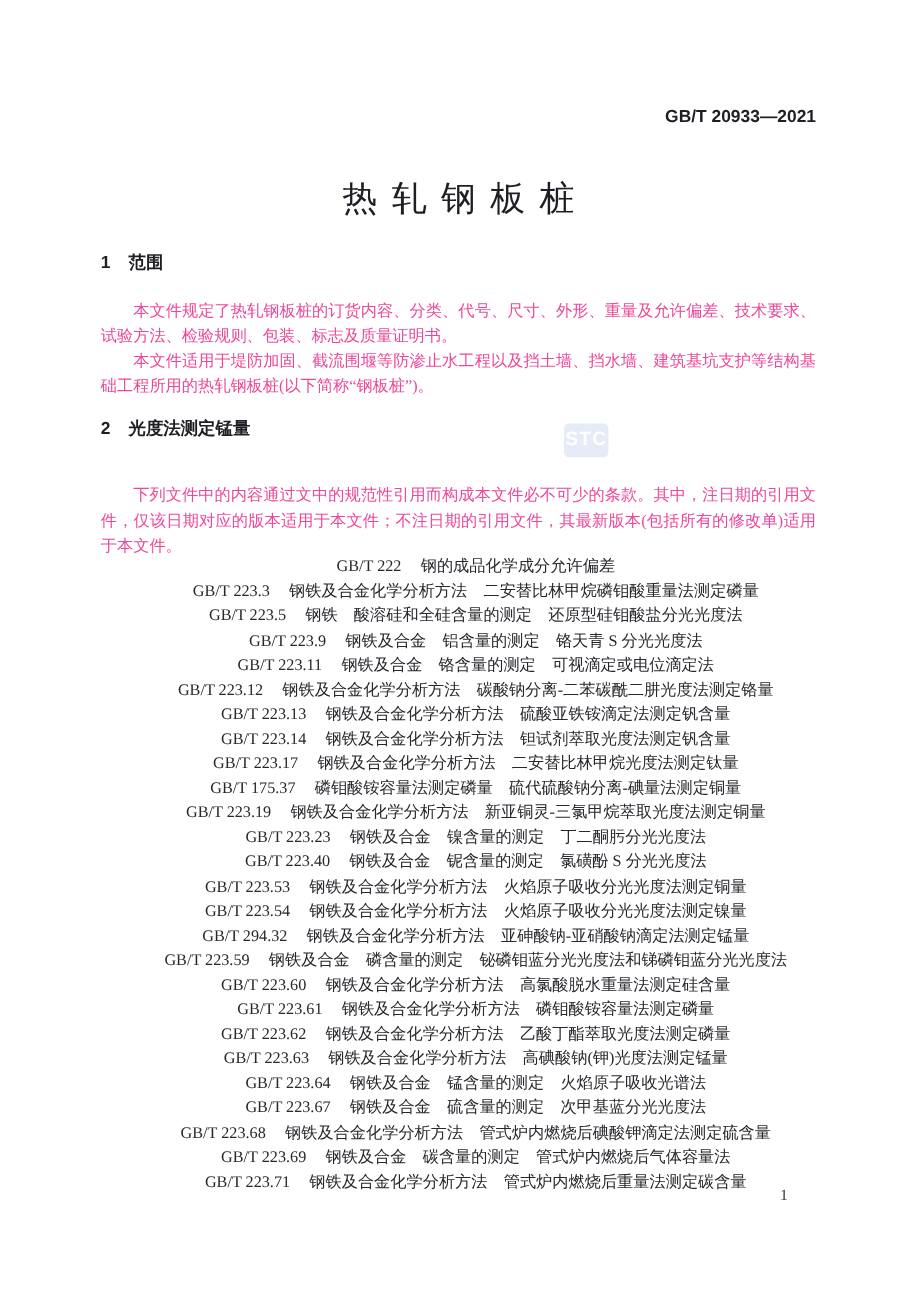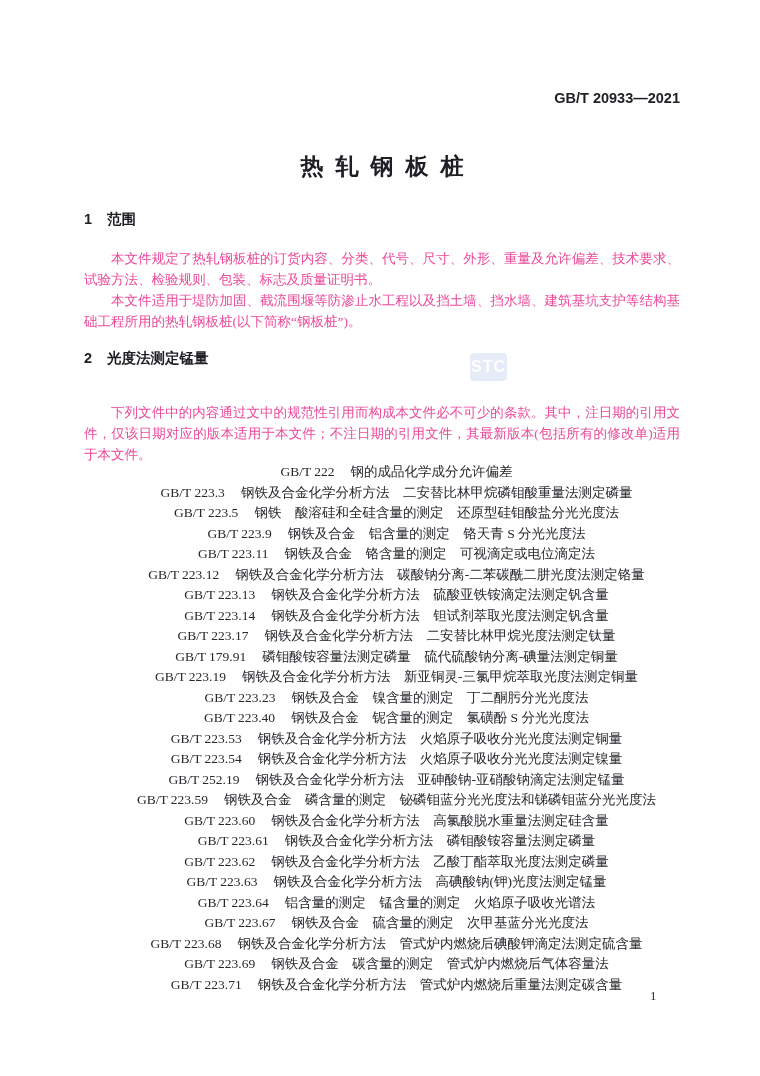--- a/index.html
+++ b/index.html
@@ -24,22 +24,22 @@
     font-family: Liberation Sans, sans-serif;
     font-weight: 700;
     font-size: 14.5px;
     line-height: 16px;
     color: #1e1e24;
   }
   .doc-title {
     margin: 48px 0 0 0;
     text-align: center;
     font-family: "Liberation Sans", "DejaVu Sans", sans-serif;
-    font-weight: 700;
-    font-size: 23px;
+    font-weight: 400;
+    font-size: 29px;
     line-height: 24px;
     letter-spacing: 12px;
     padding-left: 12px; 
     color: #1e1e24;
   }
   .section-heading {
     margin: 0;
     font-family: "Liberation Sans", "DejaVu Sans", sans-serif;
     font-weight: 700;
     font-size: 14.5px;
@@ -145,57 +145,57 @@
         <div class="ref-row">
         <span class="ref-id">GB/T 223.13</span><span class="ref-desc">钢铁及合金化学分析方法　硫酸亚铁铵滴定法测定钒含量</span>
       </div>
         <div class="ref-row">
         <span class="ref-id">GB/T 223.14</span><span class="ref-desc">钢铁及合金化学分析方法　钽试剂萃取光度法测定钒含量</span>
       </div>
         <div class="ref-row">
         <span class="ref-id">GB/T 223.17</span><span class="ref-desc">钢铁及合金化学分析方法　二安替比林甲烷光度法测定钛量</span>
       </div>
         <div class="ref-row">
-        <span class="ref-id">GB/T 179.91</span><span class="ref-desc">磷钼酸铵容量法测定磷量　硫代硫酸钠分离-碘量法测定铜量</span>
+        <span class="ref-id">GB/T 175.37</span><span class="ref-desc">磷钼酸铵容量法测定磷量　硫代硫酸钠分离-碘量法测定铜量</span>
       </div>
         <div class="ref-row">
         <span class="ref-id">GB/T 223.19</span><span class="ref-desc">钢铁及合金化学分析方法　新亚铜灵-三氯甲烷萃取光度法测定铜量</span>
       </div>
         <div class="ref-row">
         <span class="ref-id">GB/T 223.23</span><span class="ref-desc">钢铁及合金　镍含量的测定　丁二酮肟分光光度法</span>
       </div>
         <div class="ref-row">
         <span class="ref-id">GB/T 223.40</span><span class="ref-desc">钢铁及合金　铌含量的测定　氯磺酚 S 分光光度法</span>
       </div>
         <div class="ref-row">
         <span class="ref-id">GB/T 223.53</span><span class="ref-desc">钢铁及合金化学分析方法　火焰原子吸收分光光度法测定铜量</span>
       </div>
         <div class="ref-row">
         <span class="ref-id">GB/T 223.54</span><span class="ref-desc">钢铁及合金化学分析方法　火焰原子吸收分光光度法测定镍量</span>
       </div>
         <div class="ref-row">
-        <span class="ref-id">GB/T 252.19</span><span class="ref-desc">钢铁及合金化学分析方法　亚砷酸钠-亚硝酸钠滴定法测定锰量</span>
+        <span class="ref-id">GB/T 294.32</span><span class="ref-desc">钢铁及合金化学分析方法　亚砷酸钠-亚硝酸钠滴定法测定锰量</span>
       </div>
         <div class="ref-row">
         <span class="ref-id">GB/T 223.59</span><span class="ref-desc">钢铁及合金　磷含量的测定　铋磷钼蓝分光光度法和锑磷钼蓝分光光度法</span>
       </div>
         <div class="ref-row">
         <span class="ref-id">GB/T 223.60</span><span class="ref-desc">钢铁及合金化学分析方法　高氯酸脱水重量法测定硅含量</span>
       </div>
         <div class="ref-row">
         <span class="ref-id">GB/T 223.61</span><span class="ref-desc">钢铁及合金化学分析方法　磷钼酸铵容量法测定磷量</span>
       </div>
         <div class="ref-row">
         <span class="ref-id">GB/T 223.62</span><span class="ref-desc">钢铁及合金化学分析方法　乙酸丁酯萃取光度法测定磷量</span>
       </div>
         <div class="ref-row">
         <span class="ref-id">GB/T 223.63</span><span class="ref-desc">钢铁及合金化学分析方法　高碘酸钠(钾)光度法测定锰量</span>
       </div>
         <div class="ref-row">
-        <span class="ref-id">GB/T 223.64</span><span class="ref-desc">铝含量的测定　锰含量的测定　火焰原子吸收光谱法</span>
+        <span class="ref-id">GB/T 223.64</span><span class="ref-desc">钢铁及合金　锰含量的测定　火焰原子吸收光谱法</span>
       </div>
         <div class="ref-row">
         <span class="ref-id">GB/T 223.67</span><span class="ref-desc">钢铁及合金　硫含量的测定　次甲基蓝分光光度法</span>
       </div>
         <div class="ref-row">
         <span class="ref-id">GB/T 223.68</span><span class="ref-desc">钢铁及合金化学分析方法　管式炉内燃烧后碘酸钾滴定法测定硫含量</span>
       </div>
         <div class="ref-row">
         <span class="ref-id">GB/T 223.69</span><span class="ref-desc">钢铁及合金　碳含量的测定　管式炉内燃烧后气体容量法</span>
       </div>

